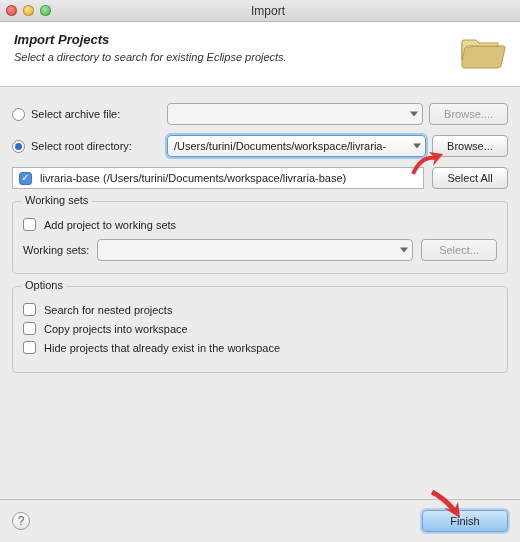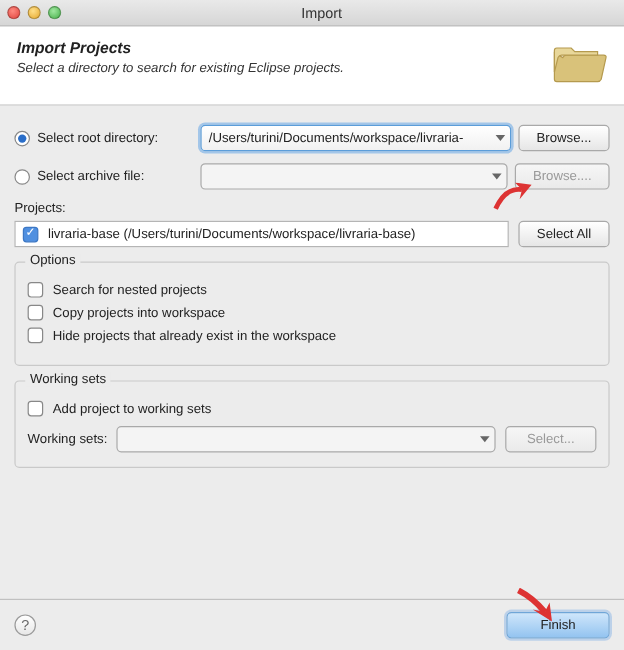--- a/index.html
+++ b/index.html
@@ -133,82 +133,81 @@
     <svg viewBox="0 0 48 40">
       <path d="M4 12 L4 34 Q4 36 6 36 L40 36 Q42 36 43 34 L47 16 Q47.6 14 45 14 L14 14 Q12 14 11 16 Z" fill="#d9c27a" stroke="#b59a4e"></path>
       <path d="M6 8 L18 8 L21 11 L40 11 L40 14 L10 14 Q8 14 7 16 L4 28 L4 10 Q4 8 6 8 Z" fill="#e8d79a" stroke="#b59a4e"></path>
     </svg>
   </div>
 </div>
 
 <div class="content">
 
   <div class="row">
+    <span class="radio"></span>
+    <span class="label-text">Select archive file:</span>
+    <div class="field disabled">
+      <span></span>
+      <span class="caret"></span>
+    </div>
+    <div class="btn disabled">Browse....</div>
+  </div>
+
+  <div class="row">
     <span class="radio sel"></span>
     <span class="label-text">Select root directory:</span>
     <div class="field active">
       <span>/Users/turini/Documents/workspace/livraria-</span>
       <span class="caret"></span>
     </div>
     <div class="btn">Browse...</div>
   </div>
 
-  <div class="row">
-    <span class="radio"></span>
-    <span class="label-text">Select archive file:</span>
-    <div class="field disabled">
-      <span></span>
-      <span class="caret"></span>
-    </div>
-    <div class="btn disabled">Browse....</div>
-  </div>
-
-  <div class="section-label">Projects:</div>
   <div class="proj-row">
     <div class="proj-list" style="flex:1">
       <span class="cbx checked"></span>
       <span>livraria-base (/Users/turini/Documents/workspace/livraria-base)</span>
     </div>
     <div class="proj-side">
       <div class="btn">Select All</div>
-    </div>
-  </div>
-
-  <div class="group">
-    <div class="group-title">Options</div>
-    <div class="opt-line">
-      <span class="cbx"></span>
-      <span>Search for nested projects</span>
-    </div>
-    <div class="opt-line">
-      <span class="cbx"></span>
-      <span>Copy projects into workspace</span>
-    </div>
-    <div class="opt-line">
-      <span class="cbx"></span>
-      <span>Hide projects that already exist in the workspace</span>
     </div>
   </div>
 
   <div class="group">
     <div class="group-title">Working sets</div>
     <div class="opt-line">
       <span class="cbx"></span>
       <span>Add project to working sets</span>
     </div>
     <div class="ws-row">
       <span>Working sets:</span>
       <div class="field disabled">
         <span></span>
         <span class="caret"></span>
       </div>
       <div class="btn disabled">Select...</div>
     </div>
   </div>
 
+  <div class="group">
+    <div class="group-title">Options</div>
+    <div class="opt-line">
+      <span class="cbx"></span>
+      <span>Search for nested projects</span>
+    </div>
+    <div class="opt-line">
+      <span class="cbx"></span>
+      <span>Copy projects into workspace</span>
+    </div>
+    <div class="opt-line">
+      <span class="cbx"></span>
+      <span>Hide projects that already exist in the workspace</span>
+    </div>
+  </div>
+
 </div>
 
 <div class="footer">
   <div class="help">?</div>
   <div class="footer-btns">
     <div class="btn primary" style="min-width:86px">Finish</div>
   </div>
 </div>
 
 <div class="arrow top">

